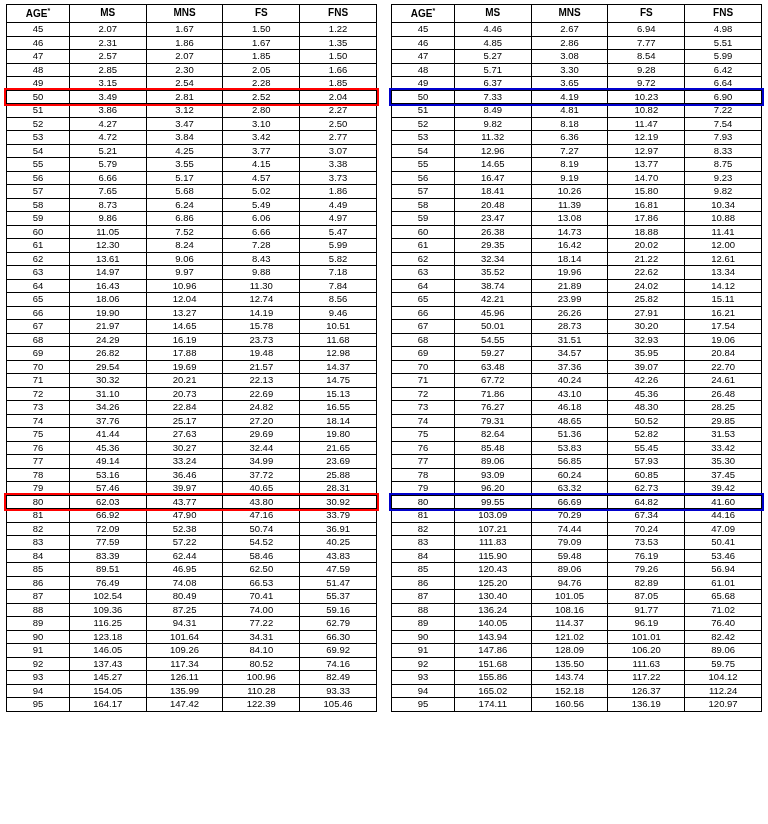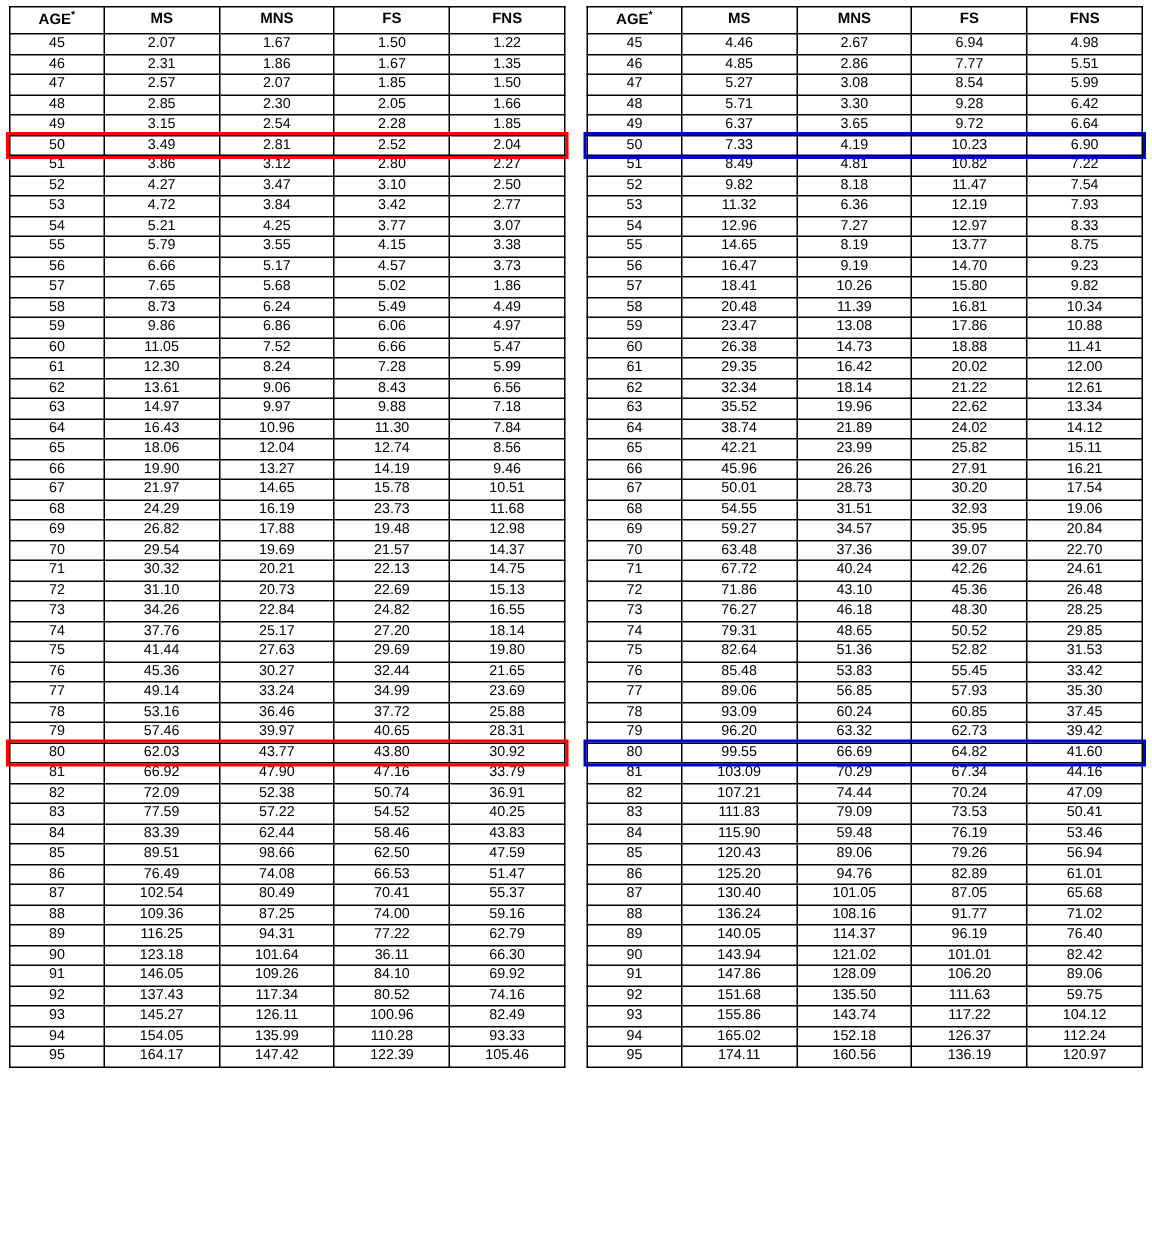--- a/index.html
+++ b/index.html
@@ -204,21 +204,21 @@
             <td>12.30</td>
             <td>8.24</td>
             <td>7.28</td>
             <td>5.99</td>
           </tr>
           <tr>
             <td class="age-col">62</td>
             <td>13.61</td>
             <td>9.06</td>
             <td>8.43</td>
-            <td>6.56</td>
+            <td>5.82</td>
           </tr>
           <tr>
             <td class="age-col">63</td>
             <td>14.97</td>
             <td>9.97</td>
             <td>9.88</td>
             <td>7.18</td>
           </tr>
           <tr>
             <td class="age-col">64</td>
@@ -363,21 +363,21 @@
           <tr>
             <td class="age-col">84</td>
             <td>83.39</td>
             <td>62.44</td>
             <td>58.46</td>
             <td>43.83</td>
           </tr>
           <tr>
             <td class="age-col">85</td>
             <td>89.51</td>
-            <td>98.66</td>
+            <td>46.95</td>
             <td>62.50</td>
             <td>47.59</td>
           </tr>
           <tr>
             <td class="age-col">86</td>
             <td>76.49</td>
             <td>74.08</td>
             <td>66.53</td>
             <td>51.47</td>
           </tr>
@@ -399,21 +399,21 @@
             <td class="age-col">89</td>
             <td>116.25</td>
             <td>94.31</td>
             <td>77.22</td>
             <td>62.79</td>
           </tr>
           <tr>
             <td class="age-col">90</td>
             <td>123.18</td>
             <td>101.64</td>
-            <td>36.11</td>
+            <td>34.31</td>
             <td>66.30</td>
           </tr>
           <tr>
             <td class="age-col">91</td>
             <td>146.05</td>
             <td>109.26</td>
             <td>84.10</td>
             <td>69.92</td>
           </tr>
           <tr>

